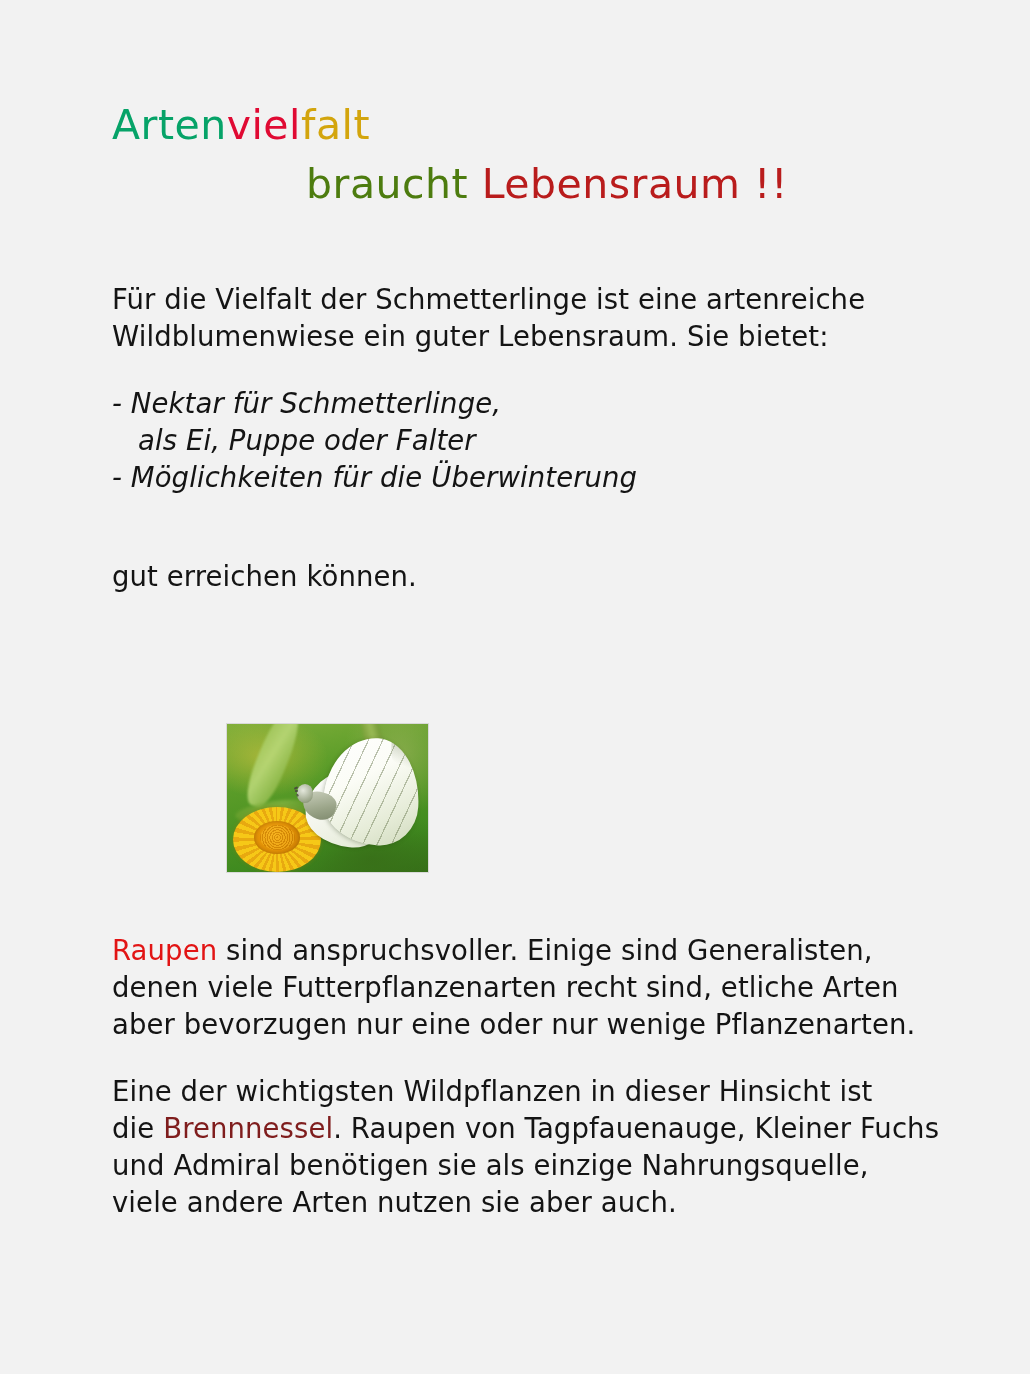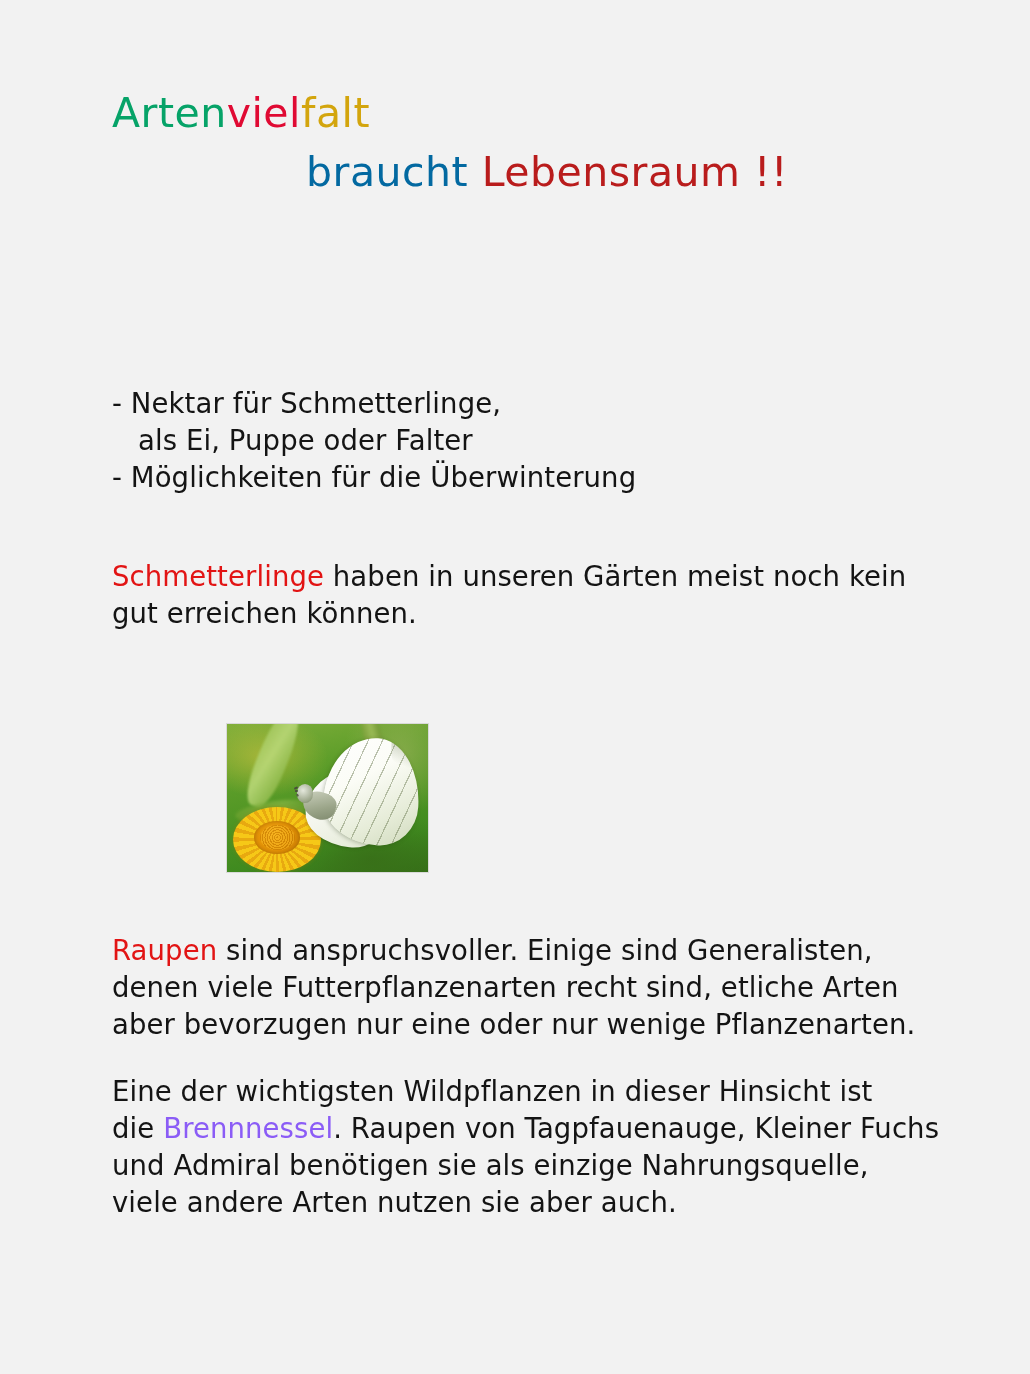--- a/index.html
+++ b/index.html
@@ -20,65 +20,65 @@
     position: relative;
     width: 1030px;
     height: 1374px;
     background: #f2f2f2;
   }
 
   
   .title-block {
     position: absolute;
     left: 112px;
-    top: 88px;
+    top: 100px;
     width: 830px;
   }
   .title-line {
     font-family: "DejaVu Sans", sans-serif;
     font-size: 41px;
     line-height: 50px;
     letter-spacing: 0.5px;
     white-space: nowrap;
     font-weight: 400;
   }
   .title-line-1 {
     margin-left: 0px;
   }
   .title-line-2 {
     margin-left: 194px;
     margin-top: 9px;
   }
   .t-green  { color: #06a368; }
   .t-red    { color: #e00a33; }
   .t-gold   { color: #d3a50d; }
-  .t-black  { color: #0369a1; }
+  .t-black  { color: #4d7c0f; }
   .t-blue   { color: #b91c1c; }
 
   
   .body-text {
     position: absolute;
     left: 112px;
     font-family: "DejaVu Sans", sans-serif;
     font-size: 27.5px;
     line-height: 37px;
     color: #141414;
     letter-spacing: 0.1px;
   }
   .p-intro   { top: 281px; width: 800px; }
   .p-list    { top: 385px; width: 700px; }
   .p-schmett { top: 558px; width: 855px; }
   .p-raupen  { top: 932px; width: 875px; }
   .p-brenn   { top: 1073px; width: 880px; }
 
-  .list-line     { white-space: nowrap; }
+  .list-line     { white-space: nowrap; font-style: italic; }
   .list-line.sub { padding-left: 26px; }
 
   .hl-red  { color: #e21414; }
-  .hl-blue { color: #8b5cf6; text-align: center; }
+  .hl-blue { color: #7f1d1d; text-align: center; }
 
   
   .photo-wrap {
     position: absolute;
     left: 226px;
     top: 723px;
     width: 203px;
     height: 150px;
     border: 1px solid #d9d9d9;
     box-sizing: border-box;
@@ -291,29 +291,32 @@
 
   <div class="title-block">
     <div class="title-line title-line-1">
       <span class="t-green">Arten</span><span class="t-red">viel</span><span class="t-gold">falt</span>
     </div>
     <div class="title-line title-line-2">
       <span class="t-black">braucht </span><span class="t-blue">Lebensraum !!</span>
     </div>
   </div>
 
+  <div class="body-text p-intro">
+    <div>Für die Vielfalt der Schmetterlinge ist eine artenreiche</div>
+    <div>Wildblumenwiese ein guter Lebensraum. Sie bietet:</div>
+  </div>
 
   <div class="body-text p-list">
     <div class="list-line">- Nektar für Schmetterlinge,</div>
     <div class="list-line sub">als Ei, Puppe oder Falter</div>
     <div class="list-line">- Möglichkeiten für die Überwinterung</div>
   </div>
 
   <div class="body-text p-schmett">
-    <div><span class="hl-red">Schmetterlinge</span><span> haben in unseren Gärten meist noch kein</span></div>
     <div>gut erreichen können.</div>
   </div>
 
   <div class="photo-wrap">
     <div class="photo">
       <div class="blade-a"></div>
       <div class="blade-b"></div>
       <div class="blade-c"></div>
 
       <div class="flower">

